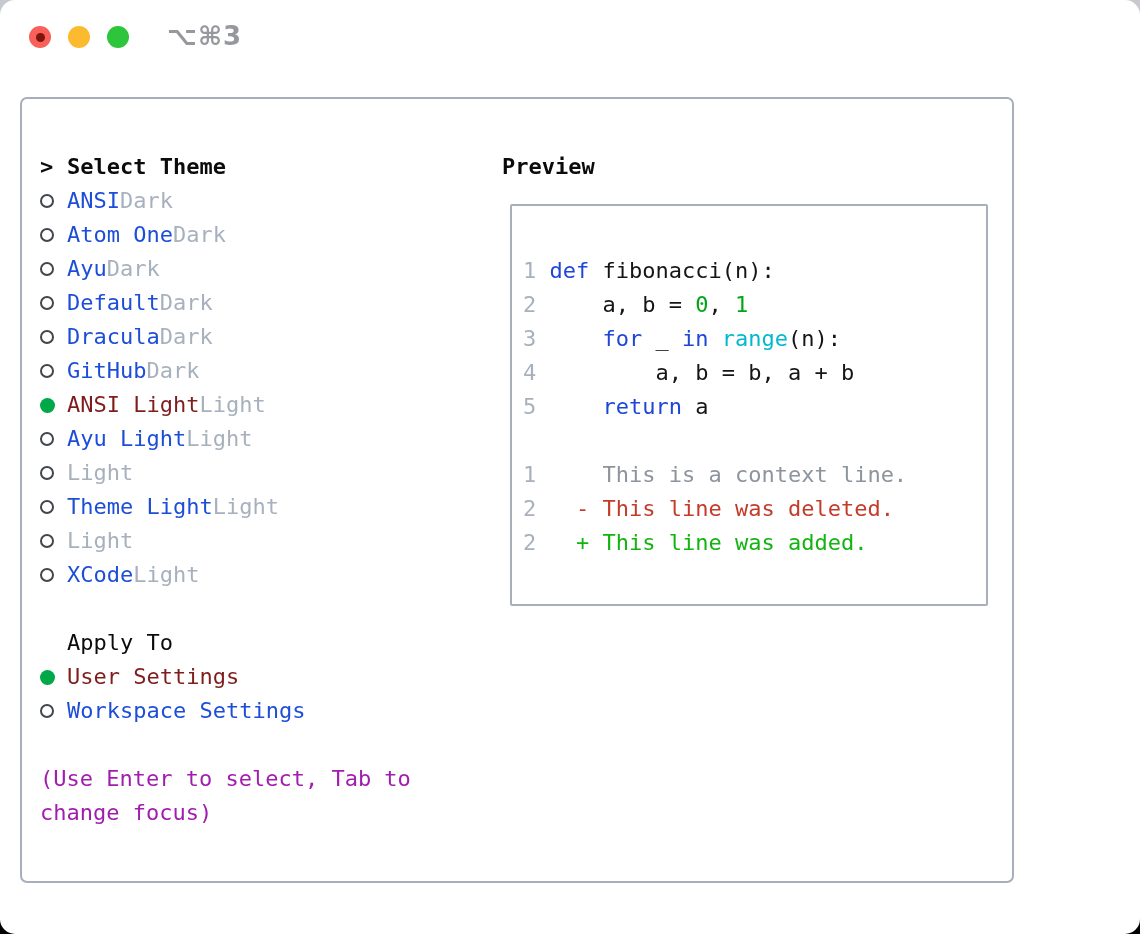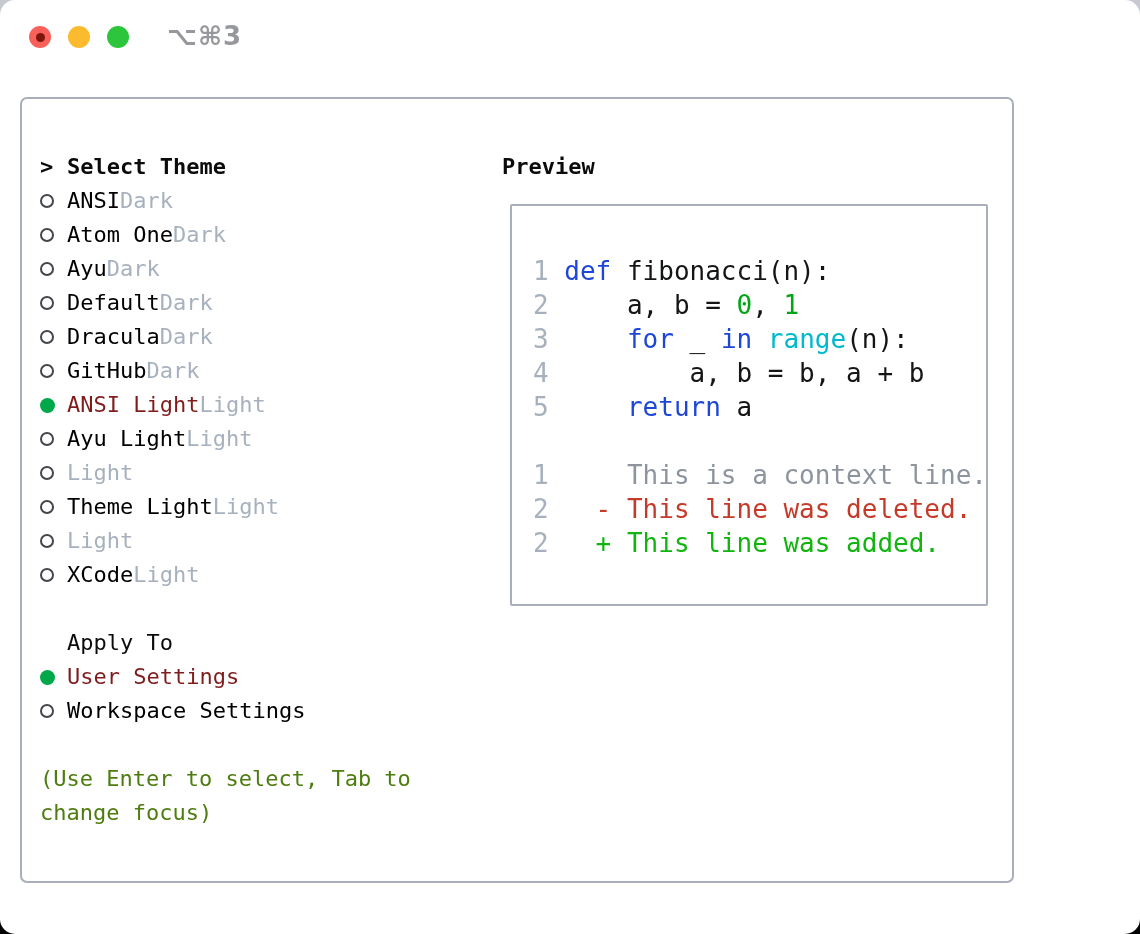--- a/index.html
+++ b/index.html
@@ -21,32 +21,32 @@
 
   
   .left-col { position:absolute; left:18px; top:51px; font-size:22px; line-height:34px; color:#2b3036; }
   .row { display:flex; align-items:center; height:34px; white-space:pre; }
   .row.spacer { height:34px; }
   .marker { display:inline-flex; width:27px; align-items:center; flex:0 0 27px; }
   .hdr-prefix { font-weight:bold; color:#0b0b0c; }
   .hdr-label { font-weight:bold; color:#0b0b0c; }
   .circle { width:14px; height:14px; border:2px solid #42464d; border-radius:50%; }
   .circle.sel { border:none; background:#00a84a; width:15px; height:15px; }
-  .t-name { color:#000000; }
+  .t-name { color:#1d4ed8; }
   .t-name.sel { color:#7f1d1d; }
   .t-variant { color:#a7b1bd; }
   .apply-hdr { color:#0b0b0c; }
-  .help { color:#4d7c0f; }
+  .help { color:#a21caf; }
 
   
   .preview-label { position:absolute; left:480px; top:51px; height:34px; line-height:34px;
                    font-size:22px; font-weight:bold; color:#0b0b0c; }
   .preview-box { position:absolute; left:488px; top:105px; width:478px; height:402px;
                  border:2px solid #a9afba; border-radius:2px; background:#fff; }
-  .code { position:absolute; left:21px; top:48px; font-size:26px; line-height:34px; white-space:pre; }
+  .code { position:absolute; left:11px; top:48px; font-size:22px; line-height:34px; white-space:pre; }
   .codeline { height:34px; }
   .ln  { color:#a7b1bd; }
   .pl  { color:#141517; }
   .kw  { color:#1e46d7; }
   .bi  { color:#00b9cf; }
   .nu  { color:#00a616; }
   .ctx { color:#8d949d; }
   .del { color:#c53b2a; }
   .add { color:#12b40f;text-align:right; }
 

